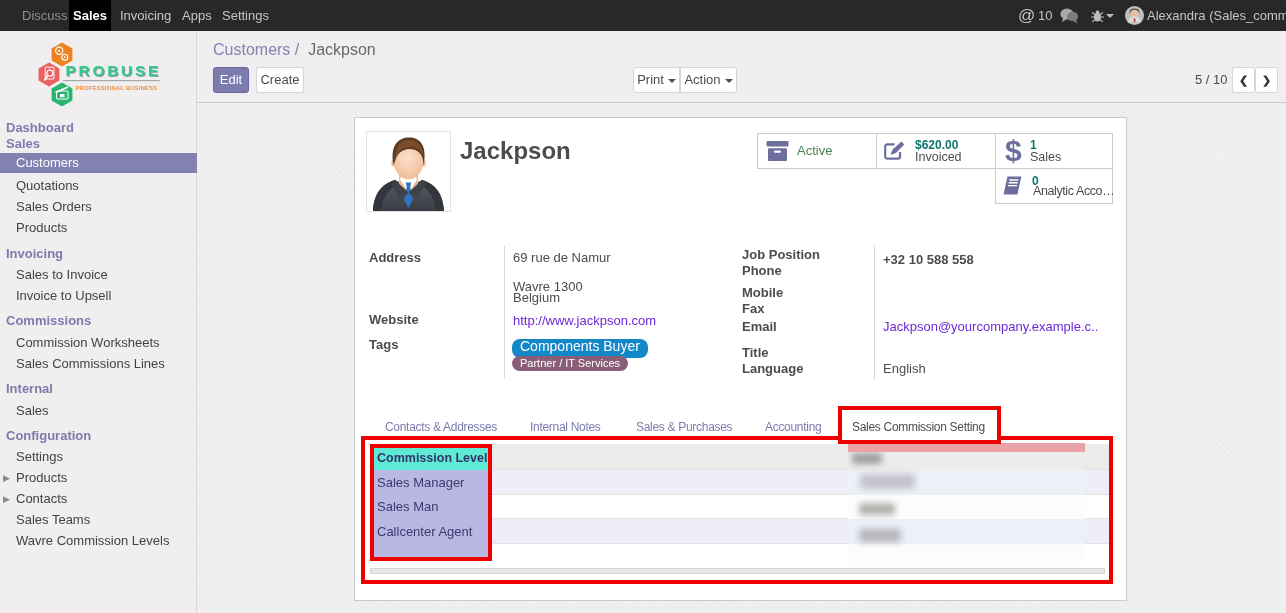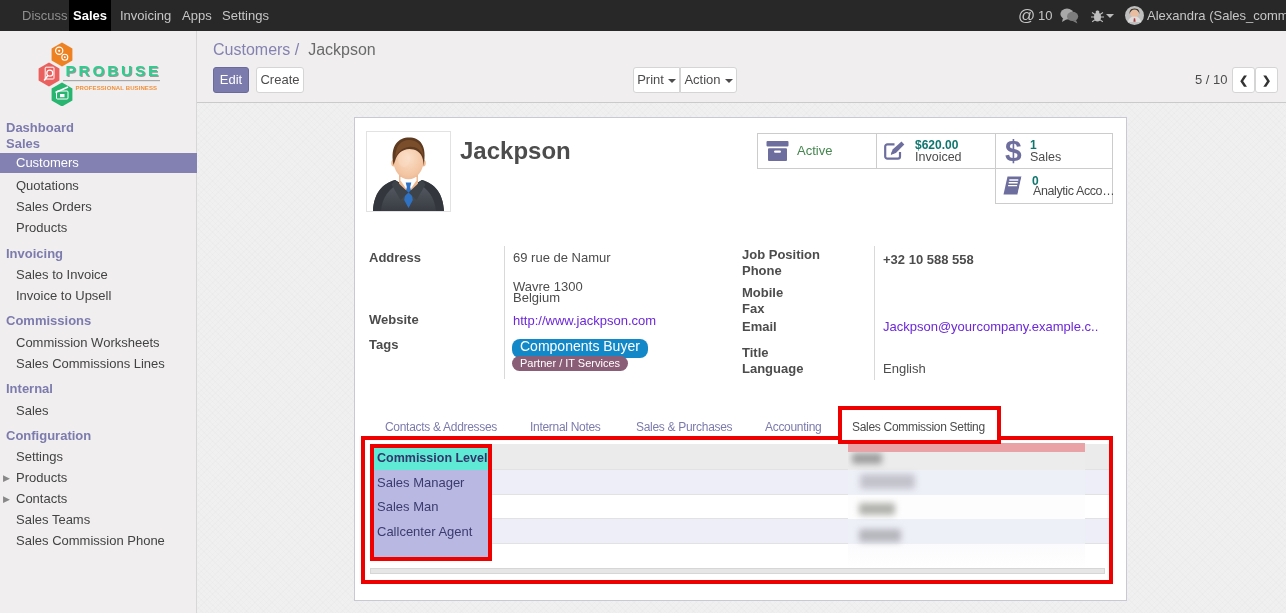--- a/index.html
+++ b/index.html
@@ -121,21 +121,21 @@
 <div class="snav hdr" style="top:311px;">Commissions</div>
 <div class="snav itm" style="top:333px;">Commission Worksheets</div>
 <div class="snav itm" style="top:354px;">Sales Commissions Lines</div>
 <div class="snav hdr" style="top:379px;">Internal</div>
 <div class="snav itm" style="top:401px;">Sales</div>
 <div class="snav hdr" style="top:426px;">Configuration</div>
 <div class="snav itm" style="top:447px;">Settings</div>
 <div class="snav itm" style="top:468px;"><span class="tri">▶</span>Products</div>
 <div class="snav itm" style="top:489px;"><span class="tri">▶</span>Contacts</div>
 <div class="snav itm" style="top:510px;">Sales Teams</div>
-<div class="snav itm" style="top:531px;">Sales Commission Phone</div>
+<div class="snav itm" style="top:531px;">Wavre Commission Levels</div>
 
 <div id="cpanel"></div>
 <div id="crumb">Customers&nbsp;/&nbsp; <span class="cur">Jackpson</span></div>
 <div class="btn purple" style="left:213px;top:67px;width:36px;">Edit</div>
 <div class="btn white" style="left:256px;top:67px;width:48px;">Create</div>
 <div class="btn white" style="left:633px;top:67px;width:47px;border-top-right-radius:0;border-bottom-right-radius:0;">Print<span class="caret"></span></div>
 <div class="btn white" style="left:680px;top:67px;width:57px;border-top-left-radius:0;border-bottom-left-radius:0;">Action<span class="caret"></span></div>
 <div class="val" style="left:1195px;top:72px;font-size:13px;">5 / 10</div>
 <div class="btn white" style="left:1232px;top:67px;width:23px;font-weight:bold;font-size:11px;color:#333;">❮</div>
 <div class="btn white" style="left:1255px;top:67px;width:23px;font-weight:bold;font-size:11px;color:#333;">❯</div>

